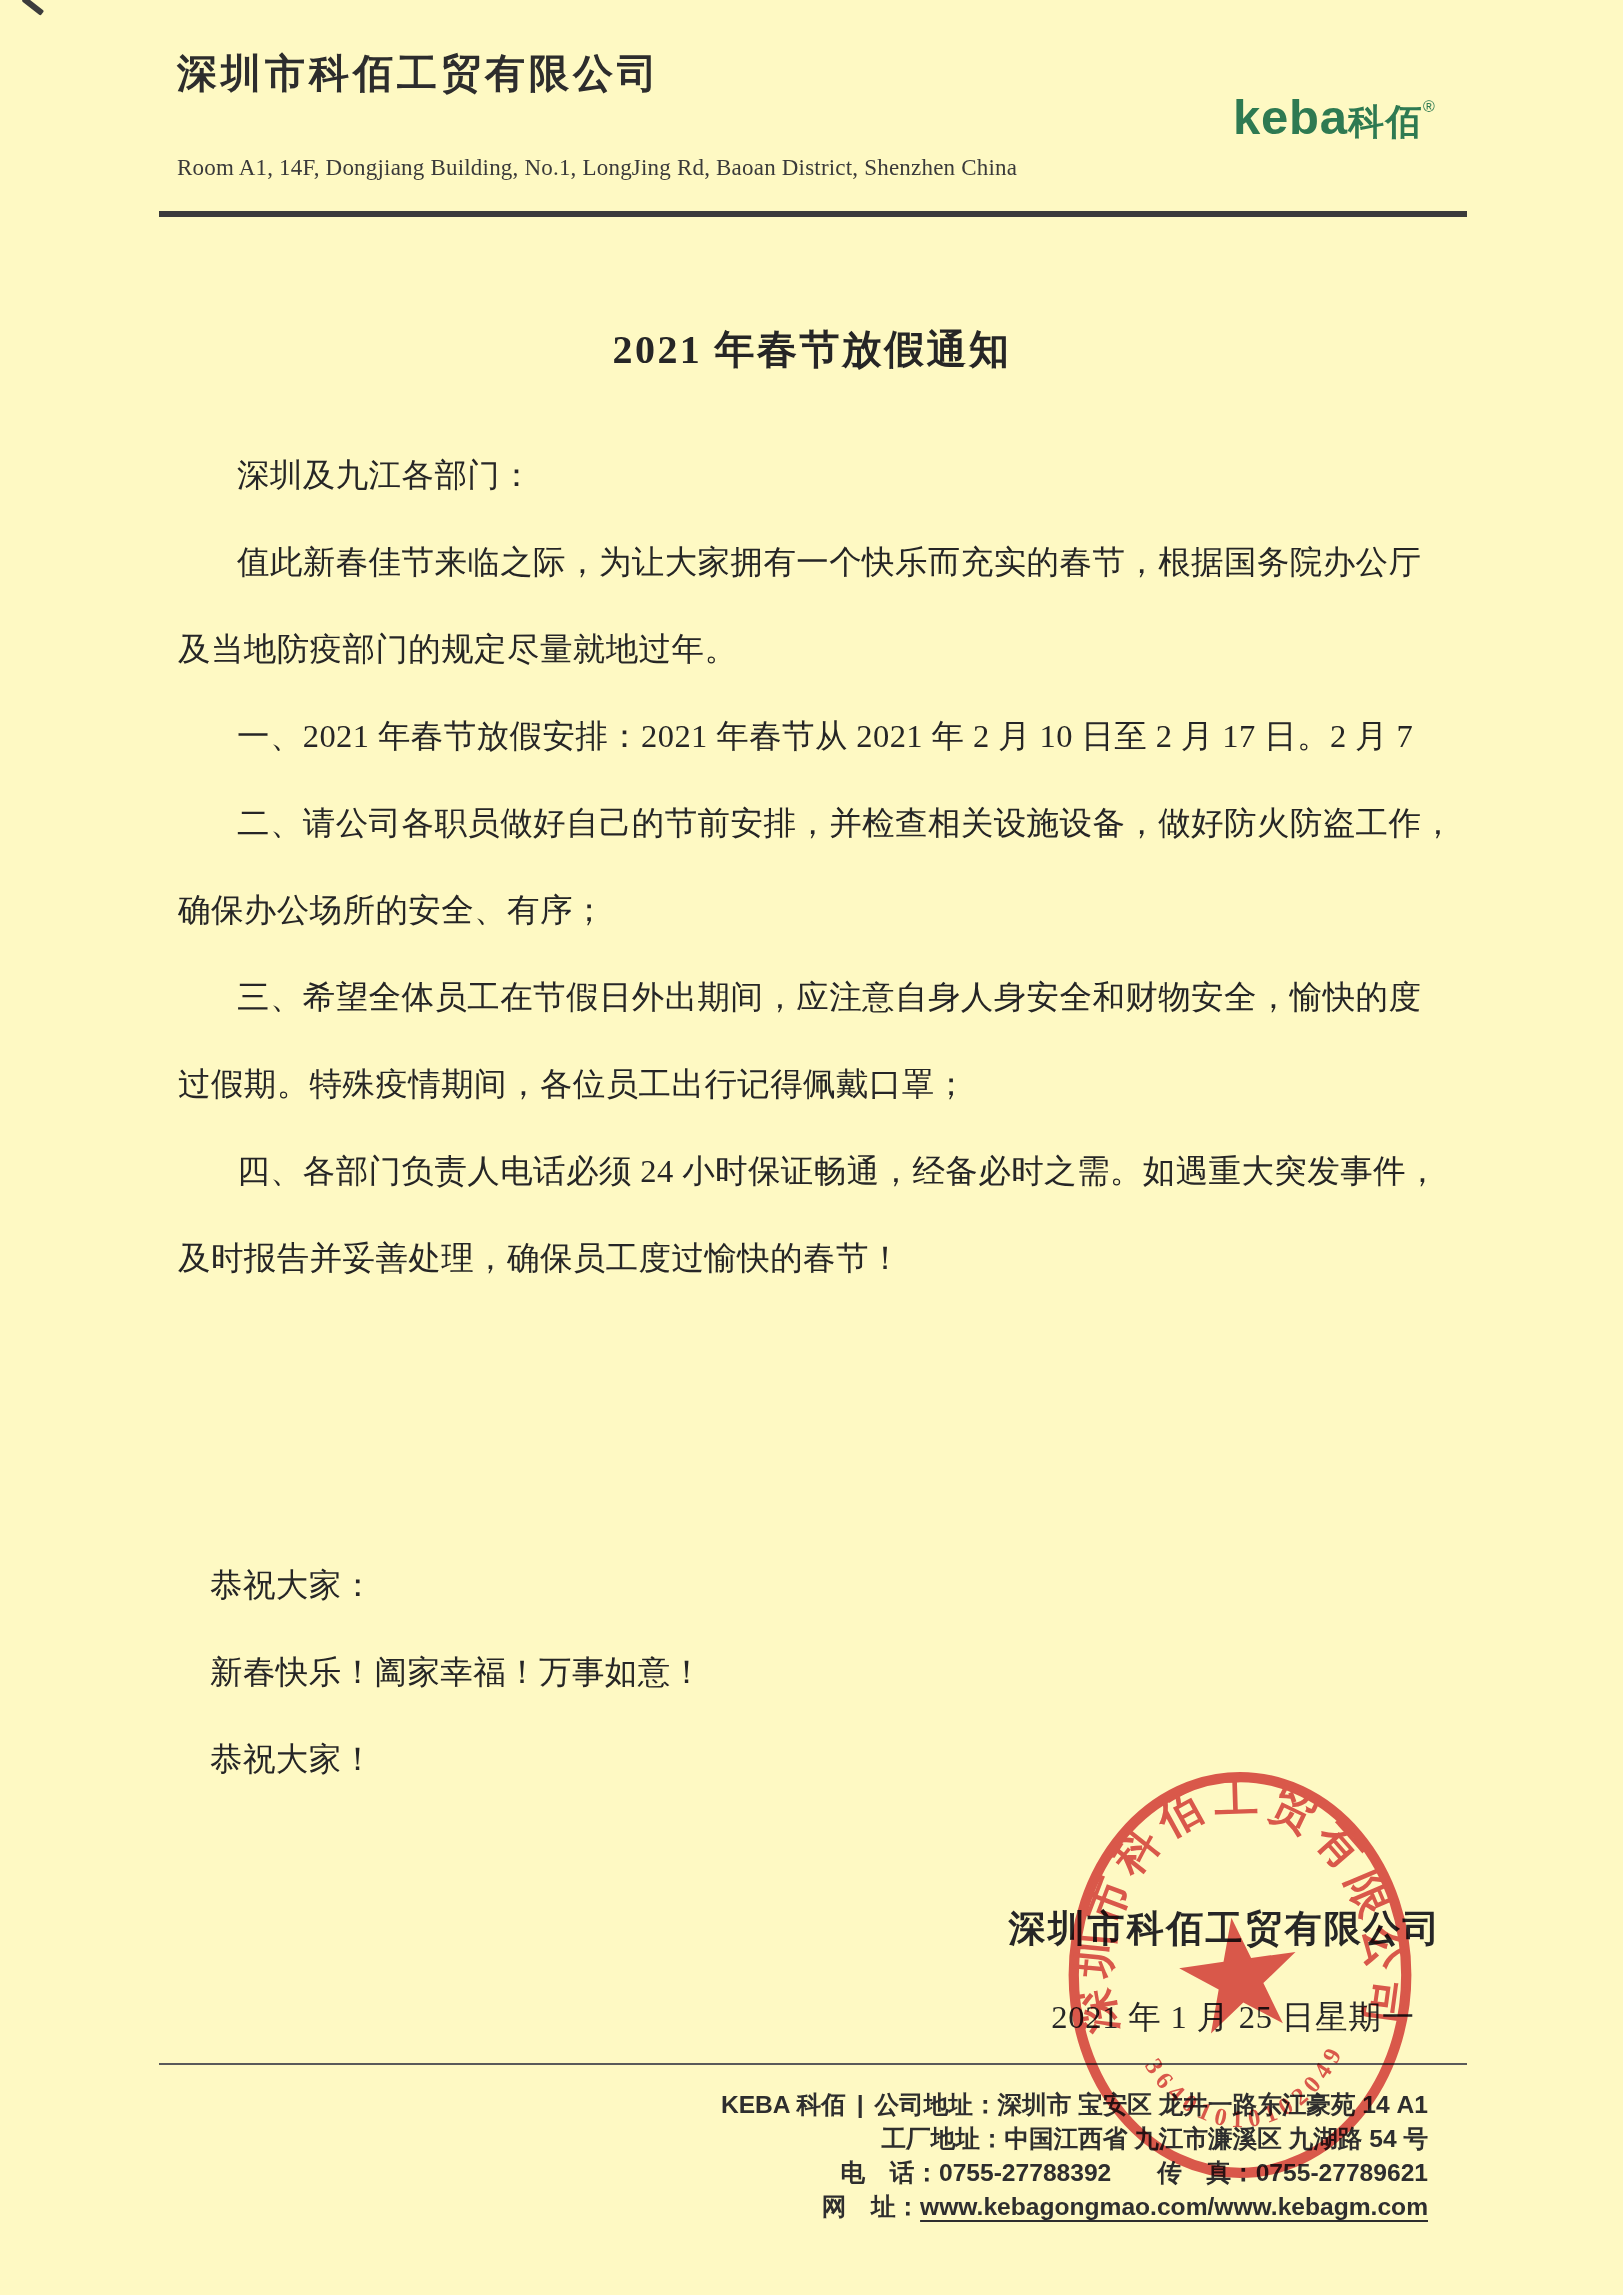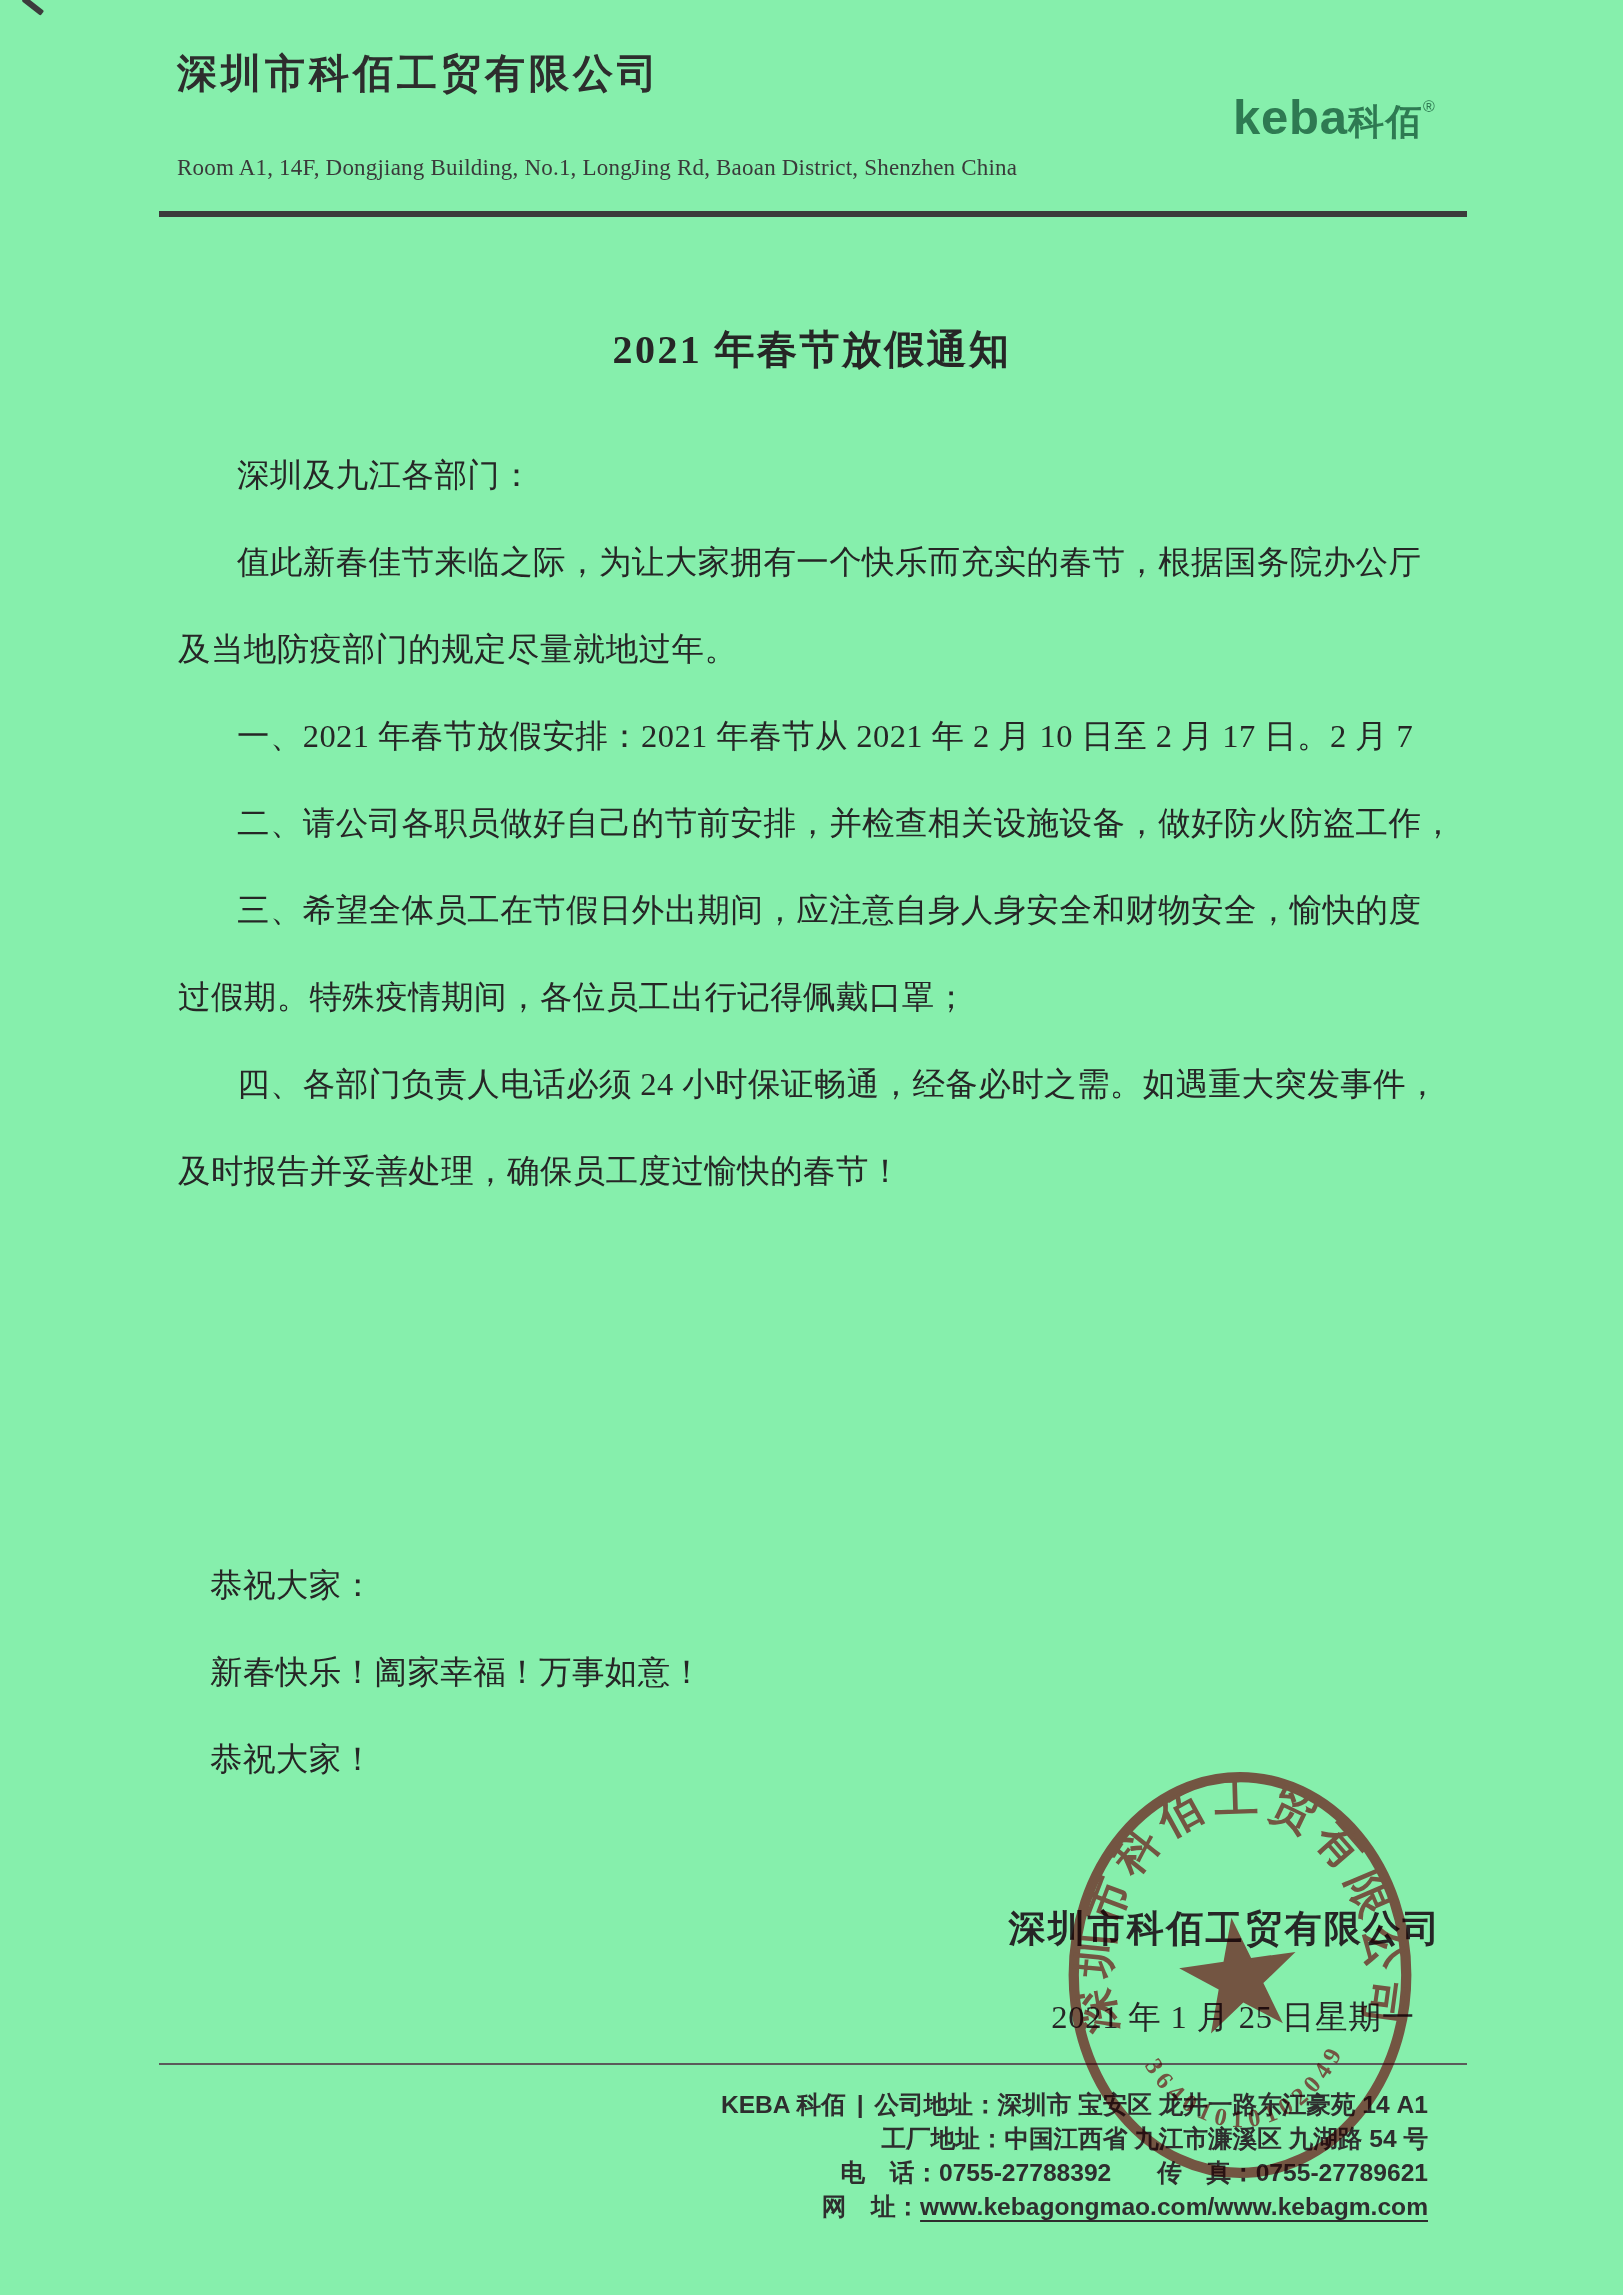--- a/index.html
+++ b/index.html
@@ -1,19 +1,19 @@
 <!DOCTYPE html>
 <html style="--stamp-color: #d5434b; --logo-color: #2e7a52;font-size:12.7px"><head>
 <meta charset="utf-8">
 <style>
   html,body{margin:0;padding:0;background:#ffffff;}
   .page{
     position:relative;
     width:1623px;height:2295px;
-    background:#86efac;
+    background:#fef9c3;
     overflow:hidden;
     font-family:"Liberation Serif","DejaVu Serif",serif;
     color:#262626;
   }
   
   .corner-mark{position:absolute;left:20.6px;top:3.2px;width:24px;height:5.5px;background:#3c3c3c;transform:rotate(38deg);border-radius:1.6px;}
 
   
   .hdr-cn{position:absolute;left:177px;top:46px;font-size:40px;font-weight:bold;letter-spacing:4px;color:#2d2d2d;}
   .hdr-en{position:absolute;left:177px;top:113px;font-size:28.5px;font-weight:bold;letter-spacing:0.4px;color:#333;}
@@ -73,20 +73,21 @@
   <div class="hdr-rule"></div>
 
   <div class="title">2021 年春节放假通知</div>
 
   <div class="body">
     <div class="bline ind">深圳及九江各部门：</div>
     <div class="bline ind">值此新春佳节来临之际，为让大家拥有一个快乐而充实的春节，根据国务院办公厅</div>
     <div class="bline">及当地防疫部门的规定尽量就地过年。</div>
     <div class="bline ind">一、2021 年春节放假安排：2021 年春节从 2021 年 2 月 10 日至 2 月 17 日。2 月 7</div>
     <div class="bline ind">二、请公司各职员做好自己的节前安排，并检查相关设施设备，做好防火防盗工作，</div>
+    <div class="bline">确保办公场所的安全、有序；</div>
     <div class="bline ind">三、希望全体员工在节假日外出期间，应注意自身人身安全和财物安全，愉快的度</div>
     <div class="bline">过假期。特殊疫情期间，各位员工出行记得佩戴口罩；</div>
     <div class="bline ind">四、各部门负责人电话必须 24 小时保证畅通，经备必时之需。如遇重大突发事件，</div>
     <div class="bline">及时报告并妥善处理，确保员工度过愉快的春节！</div>
   </div>
 
   <div class="closing">
     <div class="cline">恭祝大家：</div>
     <div class="cline">新春快乐！阖家幸福！万事如意！</div>
     <div class="cline">恭祝大家！</div>

